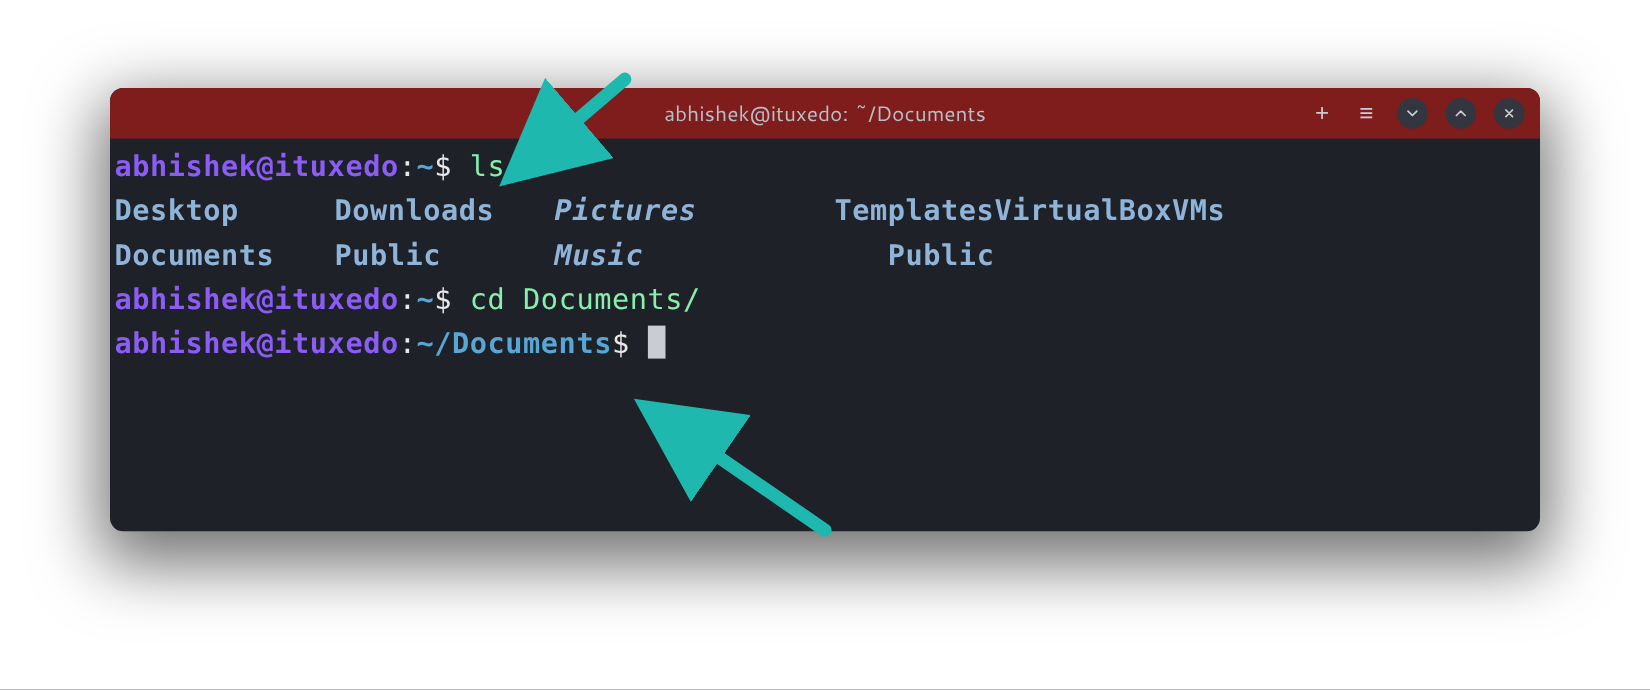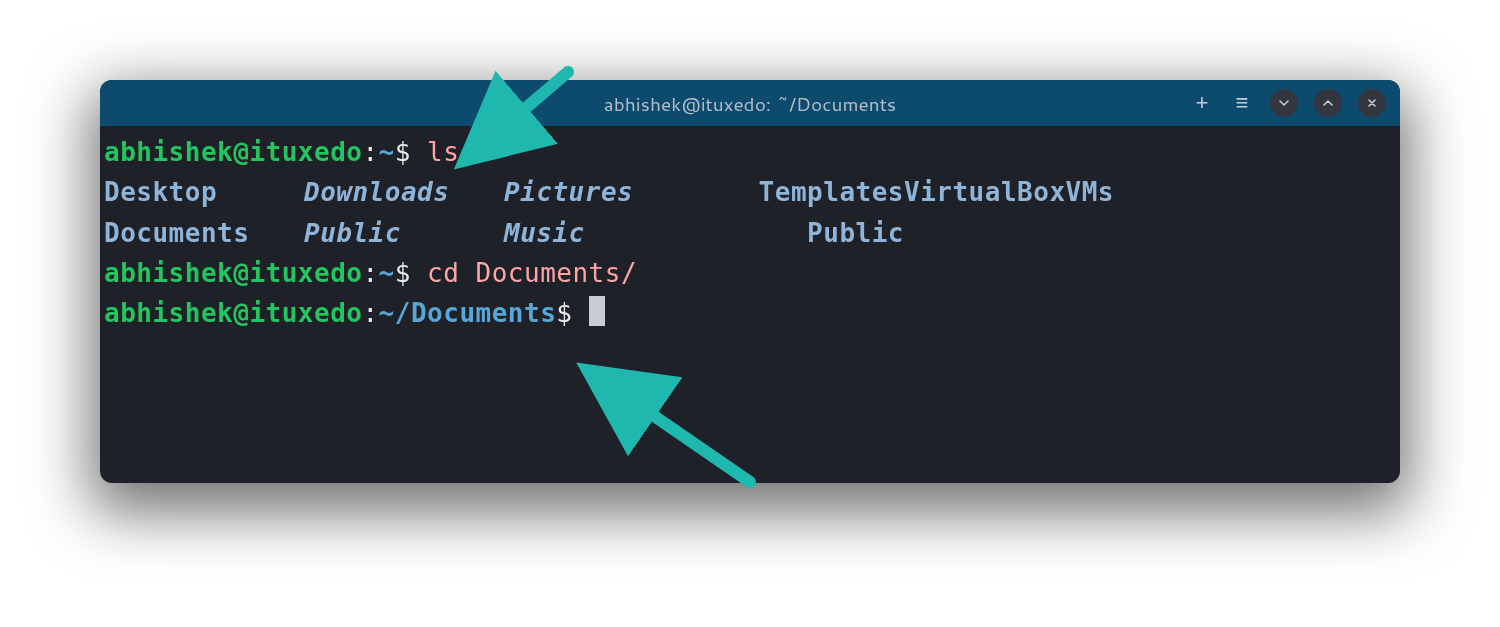--- a/index.html
+++ b/index.html
@@ -17,21 +17,21 @@
       width: 1300px;
       margin: 40px auto 0;
       box-shadow: 0 20px 60px 10px rgba(0,0,0,0.55);
       overflow: hidden;
       position: relative;
     }
     .titlebar {
       display: flex;
       align-items: center;
       height: 46px;
-      background: #0c4a6e;
+      background: #7f1d1d;
       position: relative;
     }
     .titlebar-title {
       position: absolute;
       left: 50%;
       transform: translateX(-50%);
       color: #b8bdc6;
       font-family: -apple-system, Cantarell, Ubuntu, sans-serif;
       font-size: 19px;
       font-weight: 400;
@@ -67,34 +67,34 @@
       color:#c9ccd3;
       cursor:pointer;
     }
     .terminal-body {
       padding: 6px 0 150px 0;
       font-size: 26px;
       line-height: 1.55;
       letter-spacing: 0.5px;
     }
     .line { white-space: pre; padding: 0 12px 0 4px; }
-    .user-host { color: #22c55e; font-weight: bold; }
+    .user-host { color: #8b5cf6; font-weight: bold; }
     .colon { color: #e8e8e8; }
     .path { color: #58a6d6; font-weight: bold; }
     .prompt-symbol { color: #e8e8e8; }
-    .cmd { color: #fca5a5; }
+    .cmd { color: #86efac; }
     .dir { color: #8fb4d9; font-weight: bold; }
     .ls-output {
       padding: 0 12px 0 4px;
       color: #8fb4d9;
       font-weight: bold;
     }
     .ls-row { display: flex; }
     .ls-col1 { width: 200px; }
-    .ls-col2 { width: 200px; font-style: italic; }
+    .ls-col2 { width: 200px; }
     .ls-col3 { width: 200px; font-style: italic; }
     .ls-col4 { width: 200px; text-align: right; }
     .ls-col5 { width: 280px; }
     .cursor-block {
       display: inline-block;
       width: 16px;
       height: 30px;
       background: #c9ccd3;
       vertical-align: text-bottom;
       margin-bottom: 2px;

